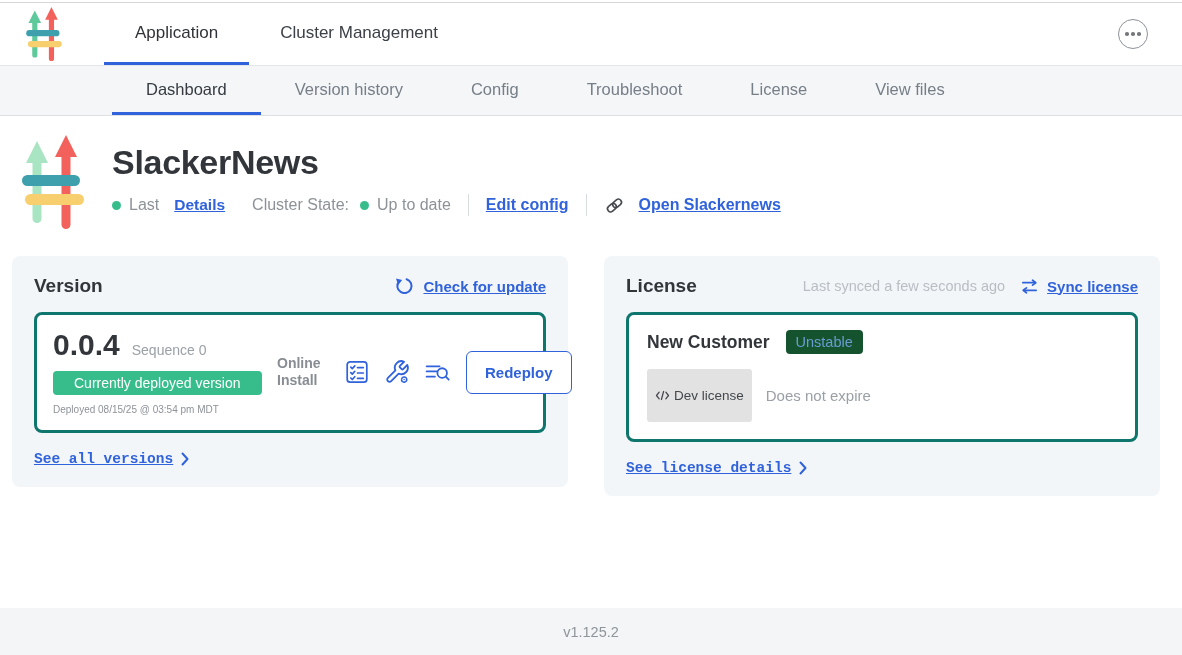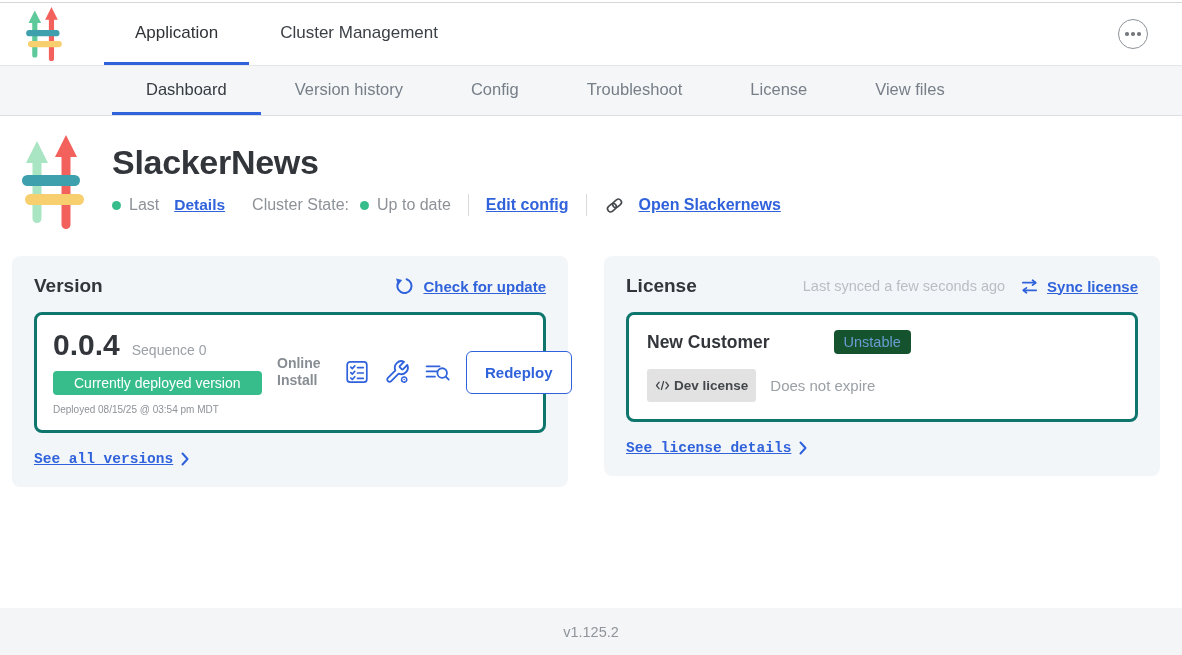--- a/index.html
+++ b/index.html
@@ -60,25 +60,25 @@
   .icon-row { display:flex; align-items:center; gap:14px; }
   .icon-btn { background:none; border:none; padding:0; cursor:pointer; display:flex; }
   .redeploy-btn { background:#fff; border:1px solid #3062db; color:#3062db; font-weight:bold; font-size:15px; font-family:"Liberation Sans",sans-serif; padding:12px 18px; border-radius:6px; cursor:pointer; }
   .card-link { display:inline-flex; align-items:center; gap:8px; margin-top:18px; font-size:14.5px;font-family:Liberation Mono, monospace; }
   .refresh-wrap { display:flex; align-items:center; gap:9px; }
   .head-link { font-size:15px; }
 
   
   .last-synced { font-size:14.5px; color:#b9bec4; }
   .sync-icon-wrap { margin:0 8px 0 15px; display:flex; }
-  .lic-row1 { display:flex; align-items:center;gap:48px; }
+  .lic-row1 { display:flex; align-items:center; }
   .customer-name { font-size:17.5px; font-weight:bold; color:#32363b; }
   .channel-badge { margin-left:16px; background:#14532d; color:#6b9cd4; font-size:14.5px; padding:4px 10px; border-radius:4px; }
   .lic-row2 { display:flex; align-items:center; margin-top:15px; }
-  .type-badge { background:#e2e2e2; border-radius:3px; padding:9px 8px; font-size:13.5px; font-weight:bold; color:#43474c; display:inline-flex; align-items:center; gap:4px; }
+  .type-badge { background:#e2e2e2; border-radius:3px; padding:19px 8px; font-size:13.5px; font-weight:normal; color:#43474c; display:inline-flex; align-items:center; gap:4px; }
   .expiration { margin-left:14px; font-size:15px; color:#9aa0a6; }
   .lic-inner { padding:15px 18px 17px 18px; }
 
   
   .footer { position:absolute; left:0; right:0; bottom:0; height:47px; background:#f3f5f6; display:flex; align-items:center; justify-content:center; font-size:14.5px; color:#8f959b; }
 
   svg { display:block; }
 </style>
 </head>
 <body>

